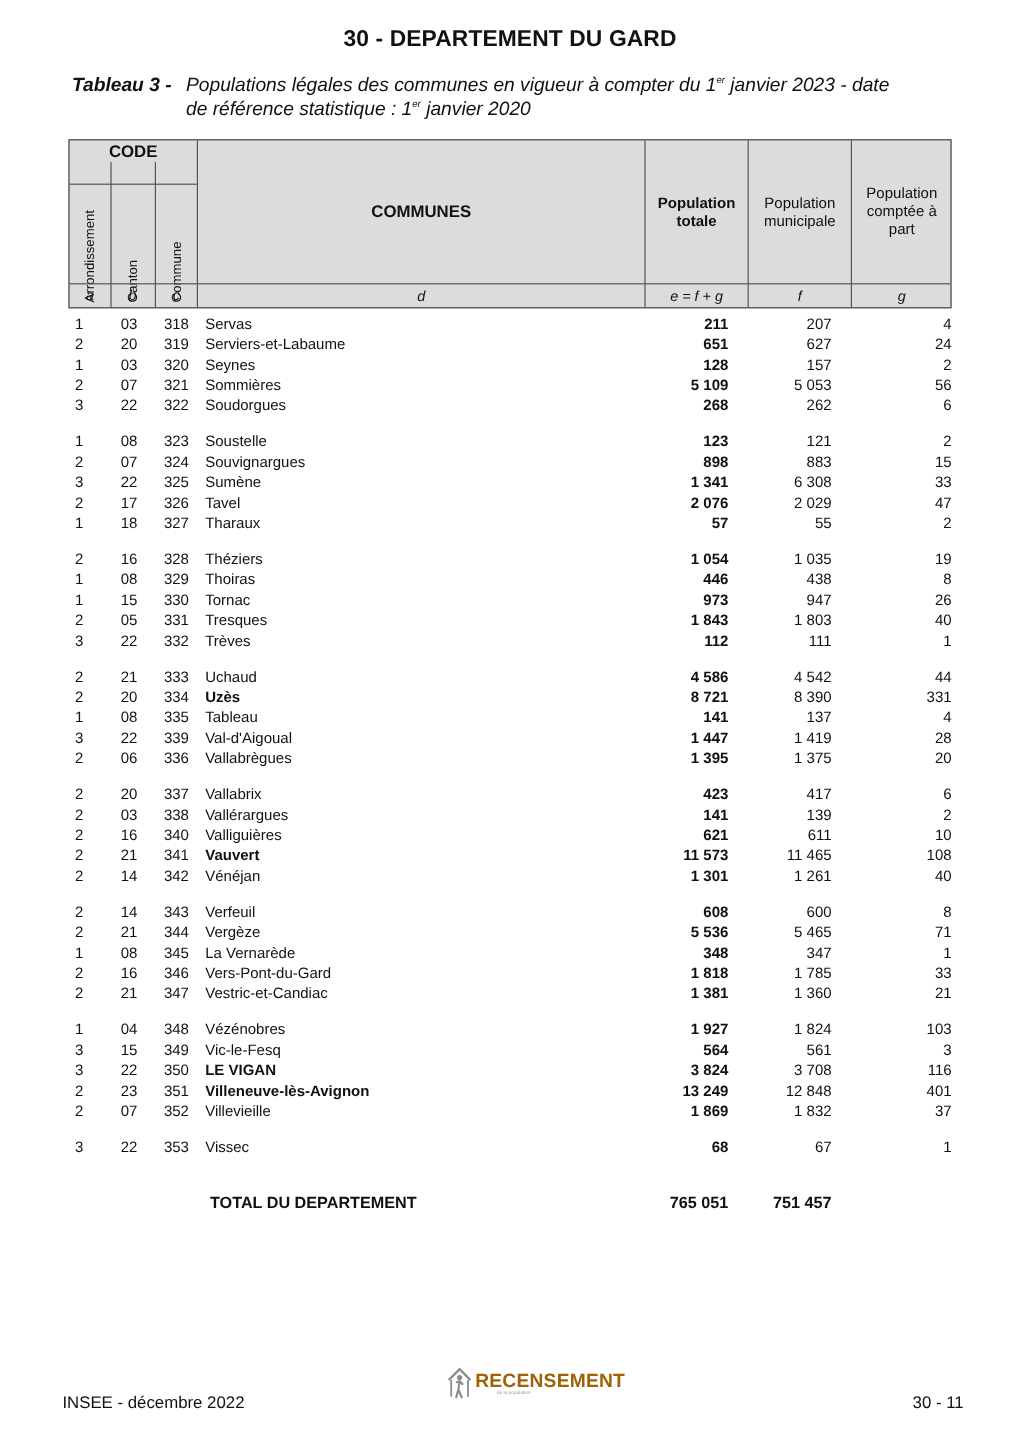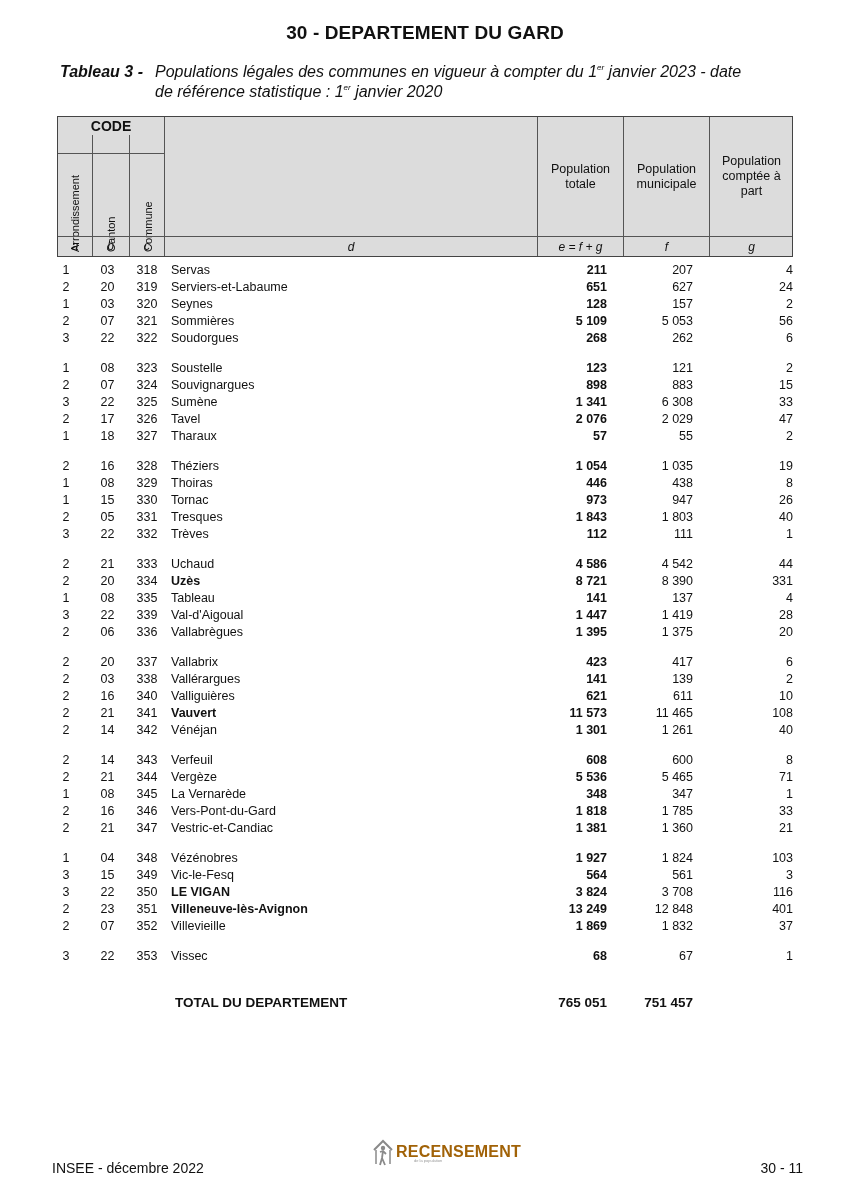--- a/index.html
+++ b/index.html
@@ -17,21 +17,21 @@
   .hcell { position: absolute; box-sizing: border-box; border-left: 1px solid #555; }
   .hcell.first { border-left: none; }
   .hline { position: absolute; left: 0; height: 1px; background: #555; }
   .code-lbl { position: absolute; left: 0; top: 0; width: 106px; height: 37px; line-height: 18px;
               text-align: center; font-weight: bold; font-size: 14px; border-bottom: 1px solid #555; box-sizing: border-box; }
   .vtxt { position: absolute; bottom: 0; left: 0; width: 100%; height: 100px; }
   .vtxt span { position: absolute; left: 50%; bottom: 4px; transform-origin: left bottom;
                transform: rotate(-90deg) translateY(50%); white-space: nowrap; font-size: 11px; }
   .hc-text { position: absolute; top: 0; left: 0; width: 100%; height: 119px; display: flex;
              align-items: center; justify-content: center; text-align: center; font-size: 12.5px; line-height: 15px; }
-  .hc-text.bold { font-weight: normal; }
+  .hc-text.bold { font-weight: bold; }
   .hc-text.communes { font-size: 14px; font-weight: bold; }
   .letter { position: absolute; top: 120px; left: 0; width: 100%; height: 20px; line-height: 20px;
             text-align: center; font-style: italic; font-size: 12px; }
 
   .rows { position: absolute; left: 57px; top: 262px; width: 736px; }
   .row { position: relative; height: 17px; font-size: 12.5px; line-height: 17px; }
   .gap { height: 13px; }
   .c { position: absolute; top: 0; white-space: nowrap; }
   .ca { left: 0; width: 34px; text-align: center; margin-left: -8px; }
   .cb { left: 34px; width: 37px; text-align: center; margin-left: -2px; }
@@ -78,20 +78,21 @@
     <div class="vtxt">
         <span>Canton</span>
       </div>
   </div>
   <div class="hcell" style="left:71px;top:18px;width:36px;height:121px;">
     <div class="vtxt">
         <span>Commune</span>
       </div>
   </div>
   <div class="hcell" style="left:106px;top:0;width:373px;height:139px;">
+    <div class="hc-text communes">COMMUNES</div>
     <div class="letter">d</div>
   </div>
   <div class="hcell" style="left:479px;top:0;width:86px;height:139px;">
     <div class="hc-text bold" style="padding:0 8px;box-sizing:border-box;">Population totale</div>
     <div class="letter">e = f + g</div>
   </div>
   <div class="hcell" style="left:565px;top:0;width:86px;height:139px;">
     <div class="hc-text" style="padding:0 8px;box-sizing:border-box;">Population municipale</div>
     <div class="letter">f</div>
   </div>

